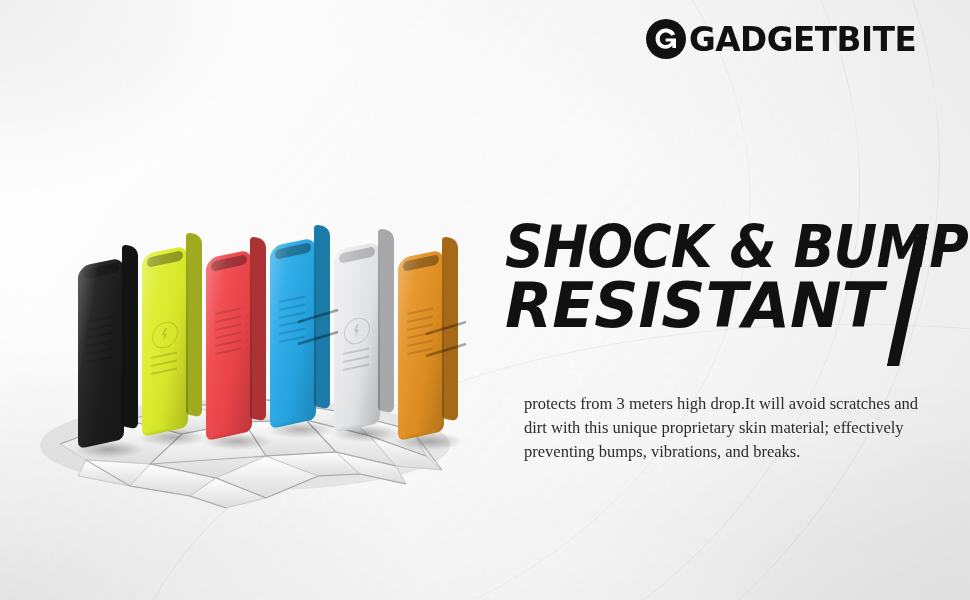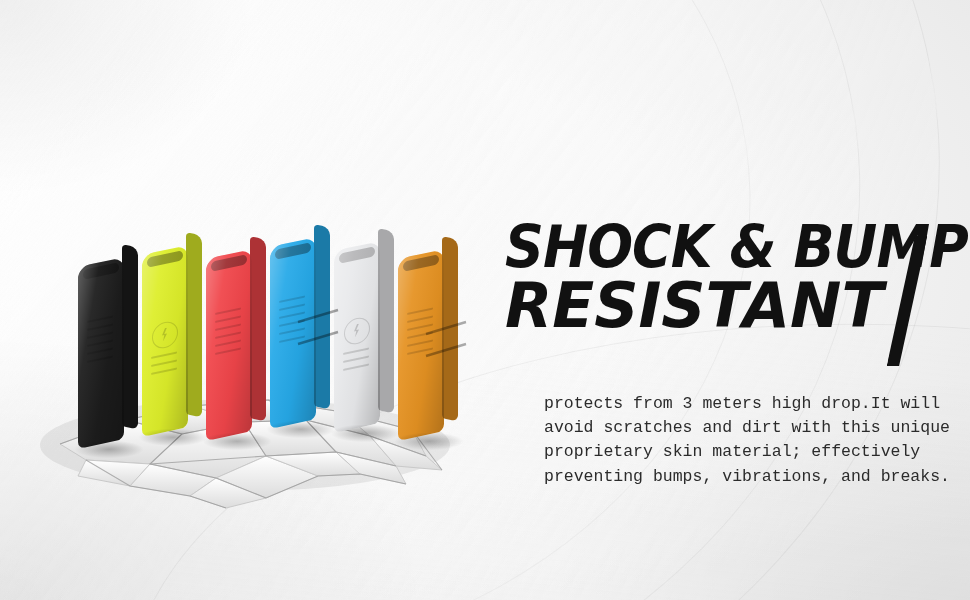--- a/index.html
+++ b/index.html
@@ -139,24 +139,24 @@
     width: 20px;
     height: 130px;
     background: #111111;
     transform: skewX(-9deg);
     clip-path: polygon(38% 0, 100% 0, 62% 100%, 0 100%);
   }
 
   
   .body-copy {
     position: absolute;
-    left: 544px;
+    left: 524px;
     top: 375px;
     width: 412px;
-    font-family: Liberation Mono, monospace;
+    font-family: Liberation Serif, serif;
     font-size: 16.5px;
     line-height: 1.48;
     color: #2b2b2b;
   }
 
   
   .ground {
     position: absolute;
     left: 30px;
     bottom: 90px;
@@ -266,20 +266,29 @@
 
   <div class="bg-base"></div>
   <div class="swoosh swoosh-a"></div>
   <div class="swoosh swoosh-b"></div>
   <div class="swoosh swoosh-c"></div>
   <div class="swoosh swoosh-d"></div>
   <div class="corner-shade-tl"></div>
   <div class="corner-shade-bl"></div>
   <div class="corner-shade-br"></div>
 
+  <div class="logo">
+    <span class="logo-mark">
+      <svg width="42" height="42" viewBox="0 0 42 42">
+        <circle cx="21" cy="21" r="20" fill="#111111"></circle>
+        <path d="M31 20.5 L31 30 L27.4 30 L27.4 27.6 C25.8 29.6 23.4 30.7 20.6 30.7 C14.9 30.7 10.6 26.4 10.6 20.7 C10.6 15 15 10.6 20.9 10.6 C25.1 10.6 28.6 12.8 30.2 16.2 L26.3 17.8 C25.2 15.7 23.2 14.4 20.9 14.4 C17.4 14.4 14.8 17.1 14.8 20.7 C14.8 24.3 17.3 27 20.8 27 C23.3 27 25.3 25.7 26.3 23.6 L20.6 23.6 L20.6 20.5 Z" fill="#ffffff"></path>
+      </svg>
+    </span>
+    <span class="logo-text">GADGETBITE</span>
+  </div>
 
   <div class="ground">
     <svg width="470" height="150" viewBox="0 0 470 150">
       <defs>
         <linearGradient id="gFloor" x1="0" y1="0" x2="0" y2="1">
           <stop offset="0%" stop-color="#ffffff"></stop>
           <stop offset="100%" stop-color="#dcdcdc"></stop>
         </linearGradient>
       </defs>
 

